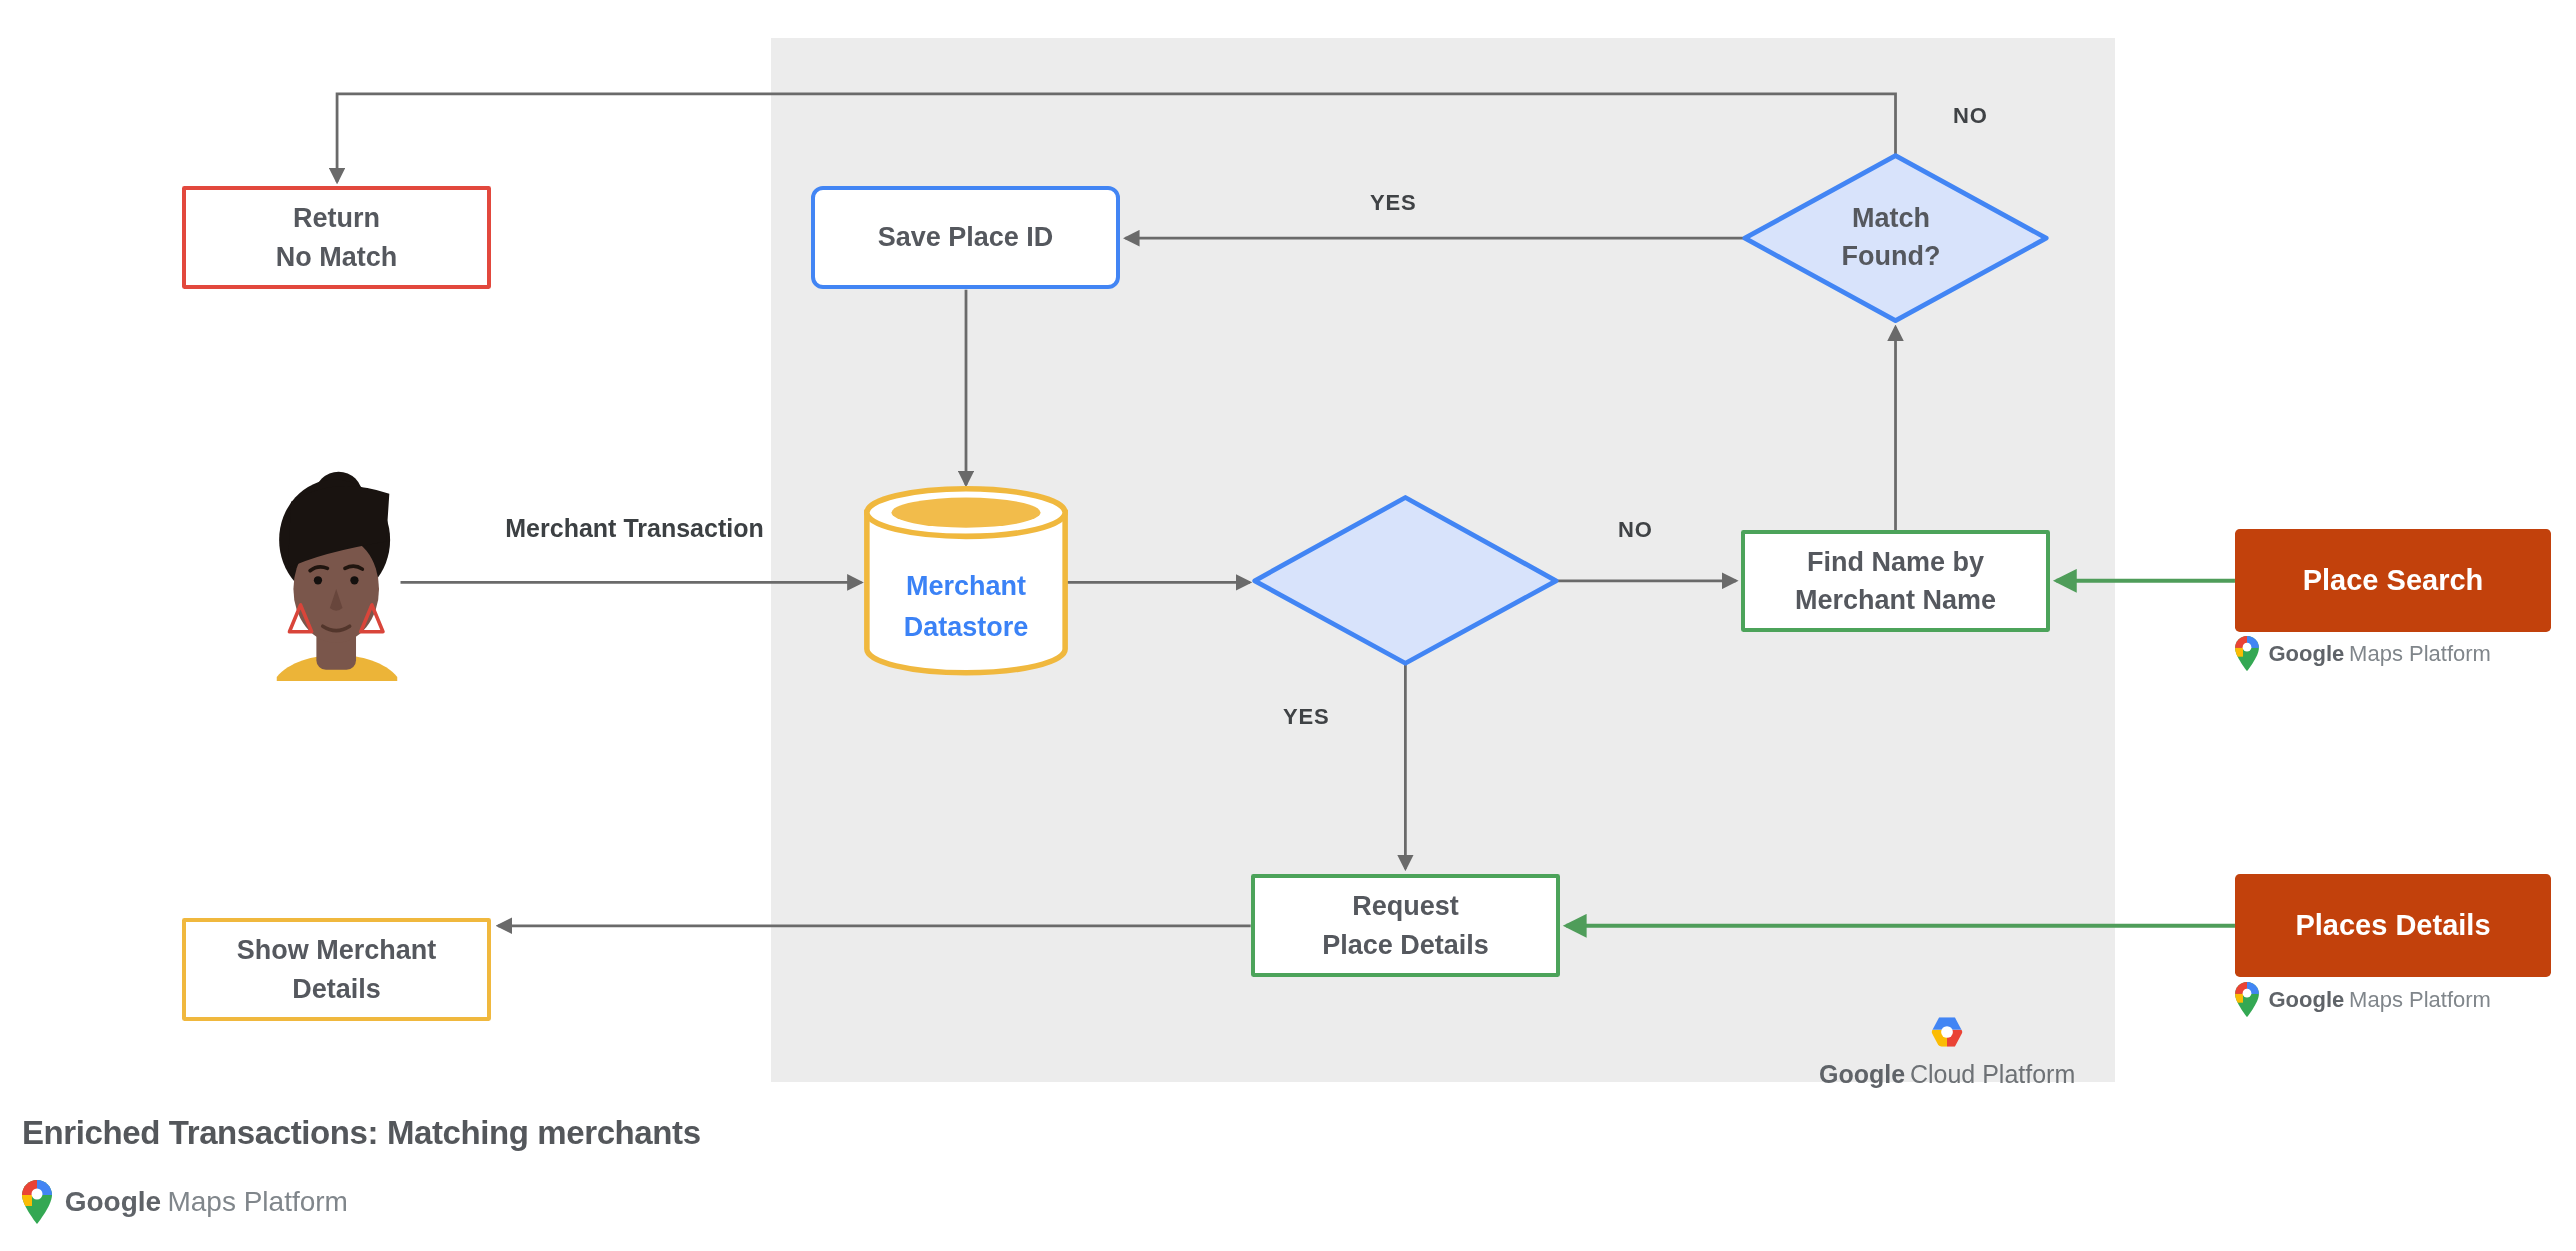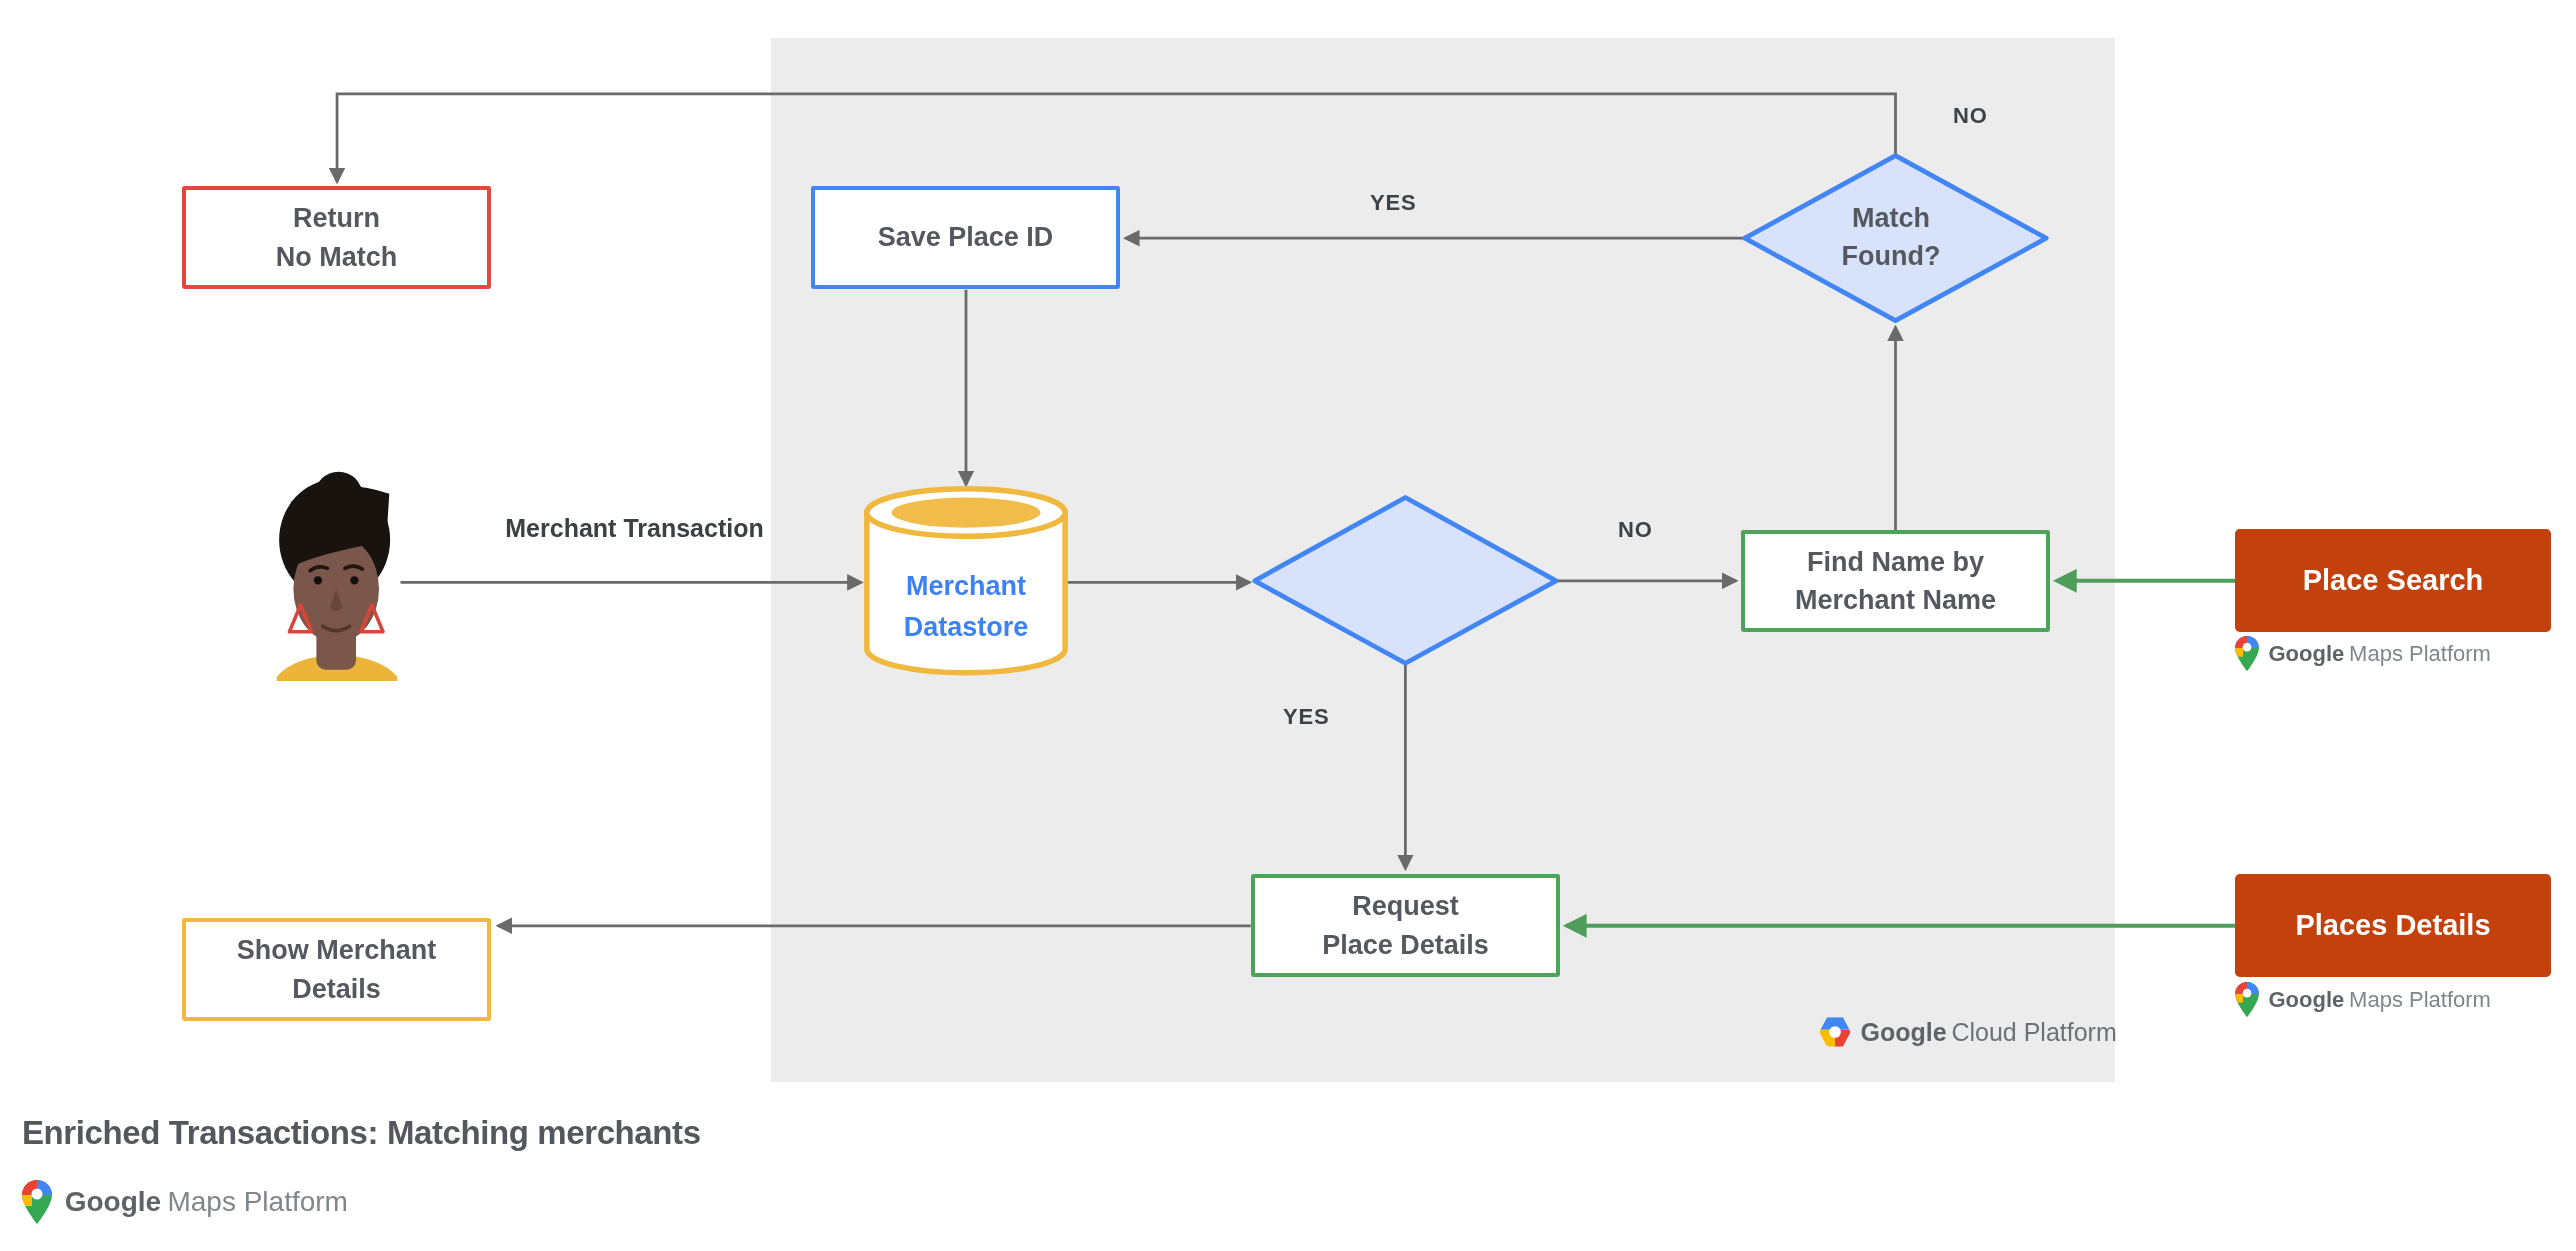--- a/index.html
+++ b/index.html
@@ -113,21 +113,21 @@
     <circle cx="104" cy="139" r="5.2" fill="#14100E"></circle>
     <path d="M81,150 L73,174 Q81,181 89,174 Z" fill="#68463C"></path>
     <path d="M64,197 Q81,208 98,197" stroke="#53362C" stroke-width="4.5" fill="none" stroke-linecap="round"></path>
     <polygon points="36,170 22,204 50,204" fill="none" stroke="#D9453A" stroke-width="4.5" stroke-linejoin="round"></polygon>
     <polygon points="126,170 112,204 140,204" fill="none" stroke="#D9453A" stroke-width="4.5" stroke-linejoin="round"></polygon>
   </svg>
 
   <div class="node red" style="left:182px;top:186px;width:309px;height:103px;">Return
 No Match</div>
 
-  <div class="node blue" style="left:811px;top:186px;width:309px;height:103px;">Save Place ID</div>
+  <div class="node blue" style="left:811px;top:186px;width:309px;height:103px;border-radius:12px;">Save Place ID</div>
 
   <div class="diamond-label" style="left:1772px;top:197px;width:238px;height:82px;">Match
 Found?</div>
 
   <div class="cyl-label">Merchant
 Datastore</div>
 
 
   <div class="node green" style="left:1741px;top:530px;width:309px;height:102px;">Find Name by
 Merchant Name</div>
@@ -173,21 +173,21 @@
         <rect x="0" y="0" width="30" height="44" fill="#34A853"></rect>
         <rect x="0" y="0" width="15" height="15" fill="#EA4335"></rect>
         <rect x="15" y="0" width="15" height="15" fill="#4285F4"></rect>
         <rect x="0" y="15" width="10" height="11" fill="#FBBC04"></rect>
         <circle cx="15" cy="14" r="5.5" fill="#ffffff"></circle>
       </g>
     </svg>
     <span><span class="g-word">Google</span><span class="p-word">Maps Platform</span></span>
   </div>
 
-  <div class="logo gcp" style="left:1819px;top:1014px;">
+  <div class="logo gcp" style="left:1819px;top:1014px;flex-direction:column;">
     <svg width="32" height="36" viewBox="0 0 40 46" xmlns="http://www.w3.org/2000/svg">
       <clipPath id="hexClip">
           <polygon points="10,4 30,4 40,23 30,42 10,42 0,23"></polygon>
         </clipPath>
       <g clip-path="url(#hexClip)">
         <polygon points="0,20 20,20 20,46 0,35" fill="#FBBC04"></polygon>
         <polygon points="20,20 40,20 40,46 20,46" fill="#EA4335"></polygon>
         <rect x="0" y="0" width="40" height="20" fill="#4285F4"></rect>
         <circle cx="20" cy="23" r="7.5" fill="#ffffff"></circle>
       </g>

